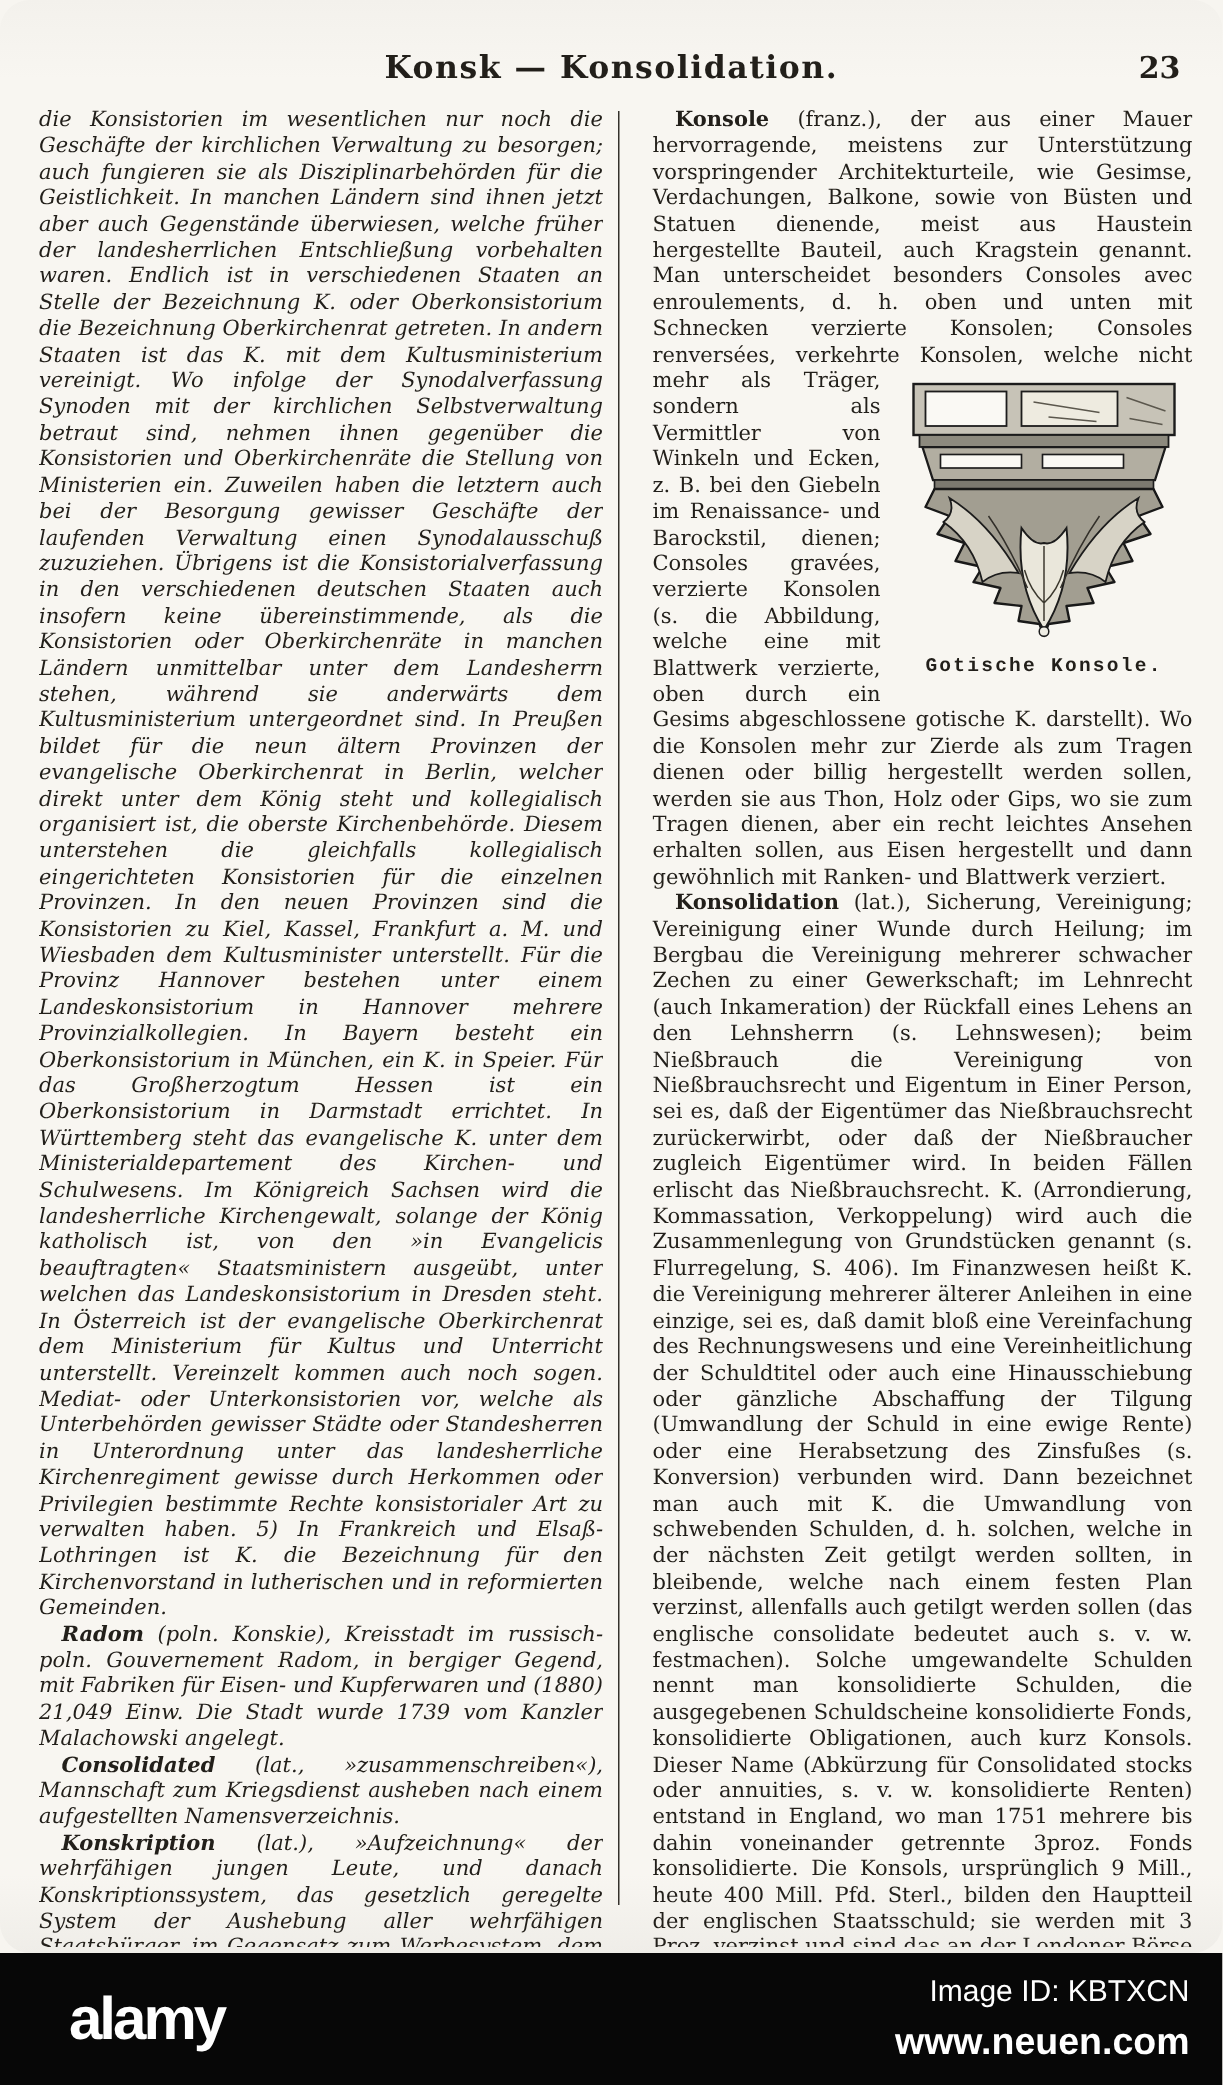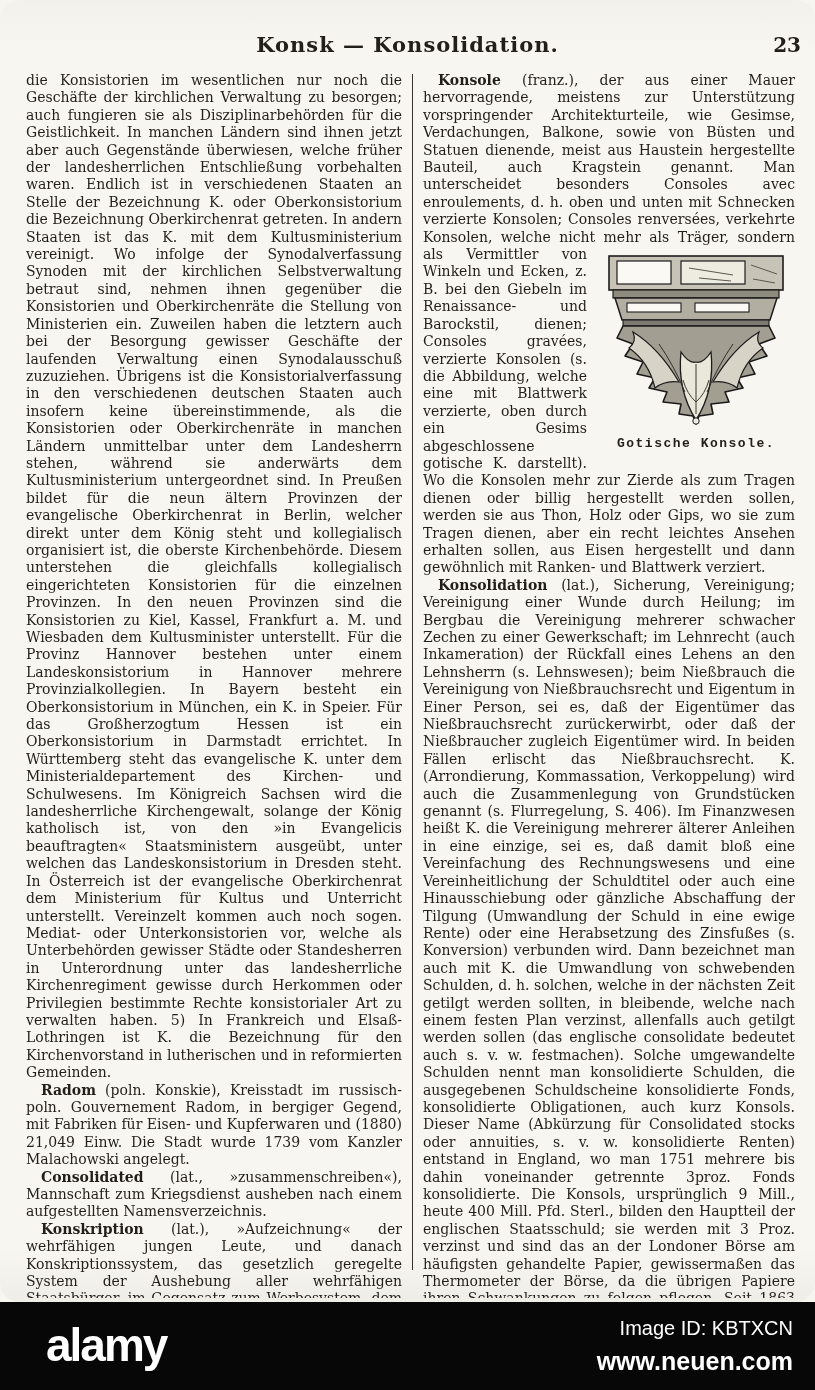--- a/index.html
+++ b/index.html
@@ -23,43 +23,43 @@
     height: 30px;
   }
   .header-title {
     text-align: center;
     font-size: 21px;
     letter-spacing: 1px;
     font-weight: 600;
   }
   .page-number {
     position: absolute;
-    right: 14px; top: 1px;
+    right: 28px; top: 1px;
     font-size: 20px;
     font-weight: 600;
   }
   .columns {
     display: flex;
     margin: 10px 20px 0 26px;
     height: 1226px;
     overflow: hidden;
   }
   .col {
     font-size: 14px;
     line-height: 17.4px;
     text-align: justify;
     overflow: hidden;
   }
-  .col.left { width: 376px; }
+  .col.left { width: 376px; font-style: italic; }
   .divider {
     width: 1px;
     background: #35322c;
     margin: 2px 10px 28px 10px;
   }
-  .col.right { flex: 1; }
+  .col.right { flex: 1; margin-left: 12px; }
   p { margin: 0; }
   p.entry { text-indent: 15px; }
   b.term { font-weight: bold; }
   .figure {
     float: right;
     display: block;
     width: 198px;
     margin: 6px 0 4px 10px;
     text-align: center;
     text-indent: 0;
@@ -78,21 +78,21 @@
     left: 0; right: 0; bottom: 0;
     height: 88px;
     background: #070707;
     color: #ffffff;
     display: flex;
     align-items: center;
     justify-content: space-between;
     font-family: "Liberation Sans", sans-serif;
   }
   .alamy-logo {
-    font-size: 46px;
+    font-size: 40px;
     font-weight: bold;
     letter-spacing: -2px;
     margin-left: 46px;
     line-height: 0.9;
   }
   .wm-right { text-align: right; margin-right: 22px; }
   .wm-id { font-size: 20px; font-weight: 400; margin-bottom: 7px; }
   .wm-url { font-size: 25px; font-weight: bold; }
 </style>
 </head>

